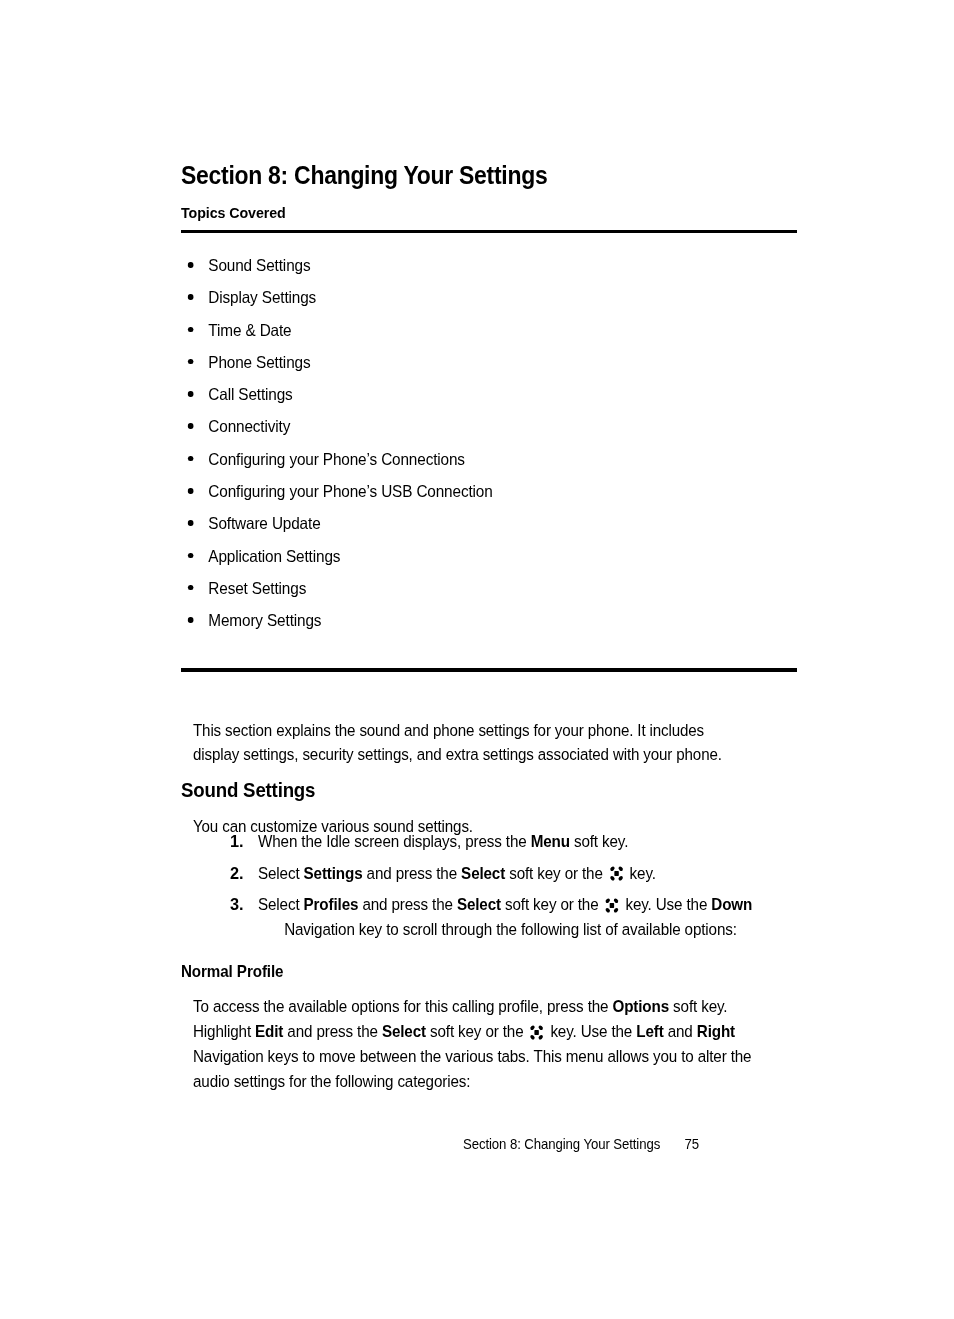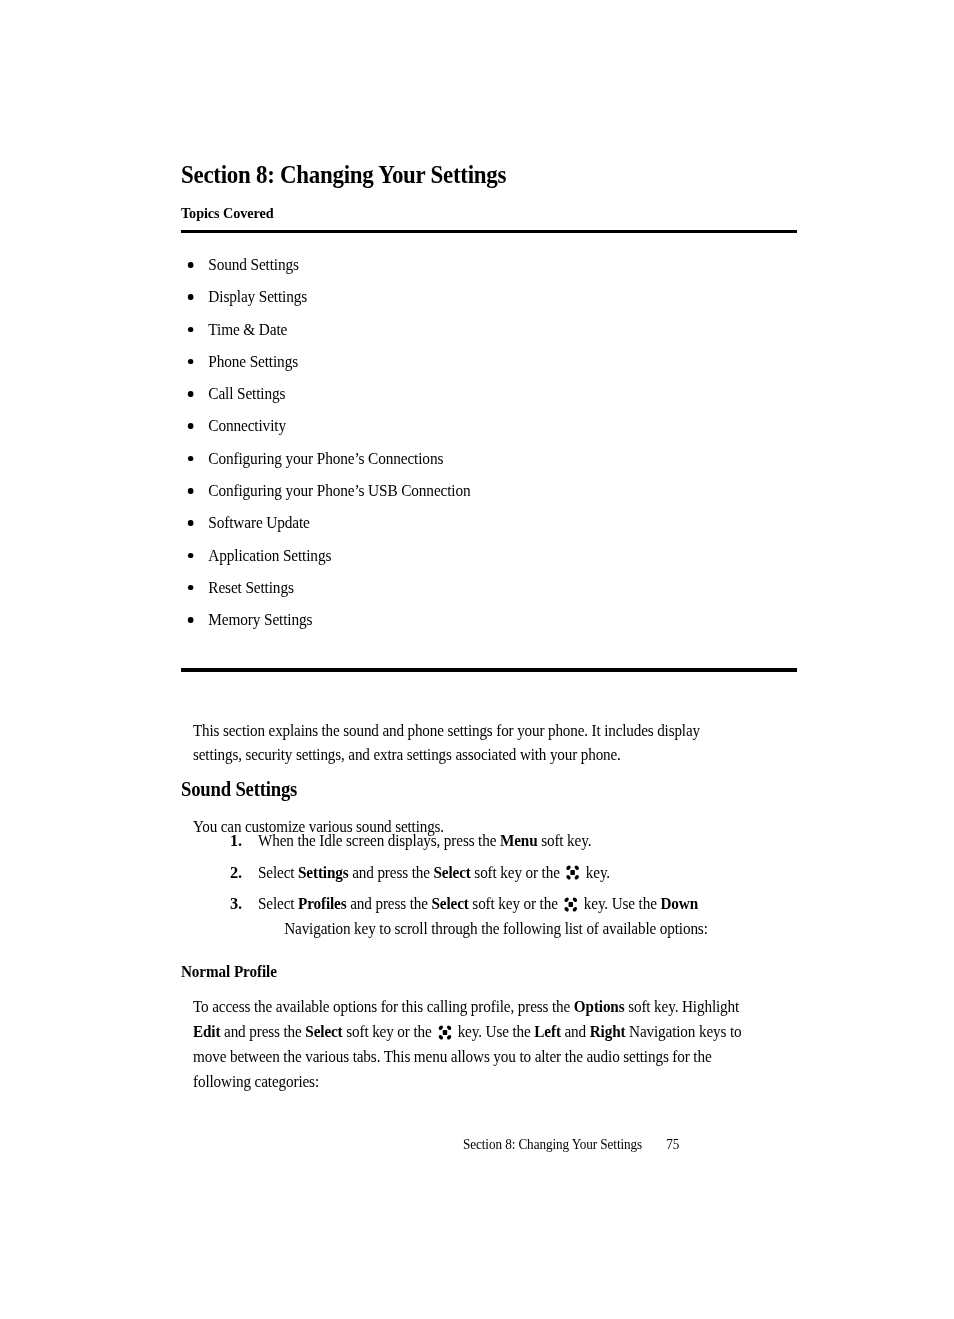--- a/index.html
+++ b/index.html
@@ -15,21 +15,20 @@
     color: #000000;
     -webkit-font-smoothing: antialiased;
   }
 
   .page {
     position: absolute;
     inset: 0;
     width: 904px;
     height: 1319px;
     overflow: hidden;
-    font-family: Liberation Serif, serif;
   }
 
   
   .section-title {
     position: absolute;
     left: 181px;
     top: 144px;
     width: 660px;
     font-size: 25.5px;
     font-weight: bold;

